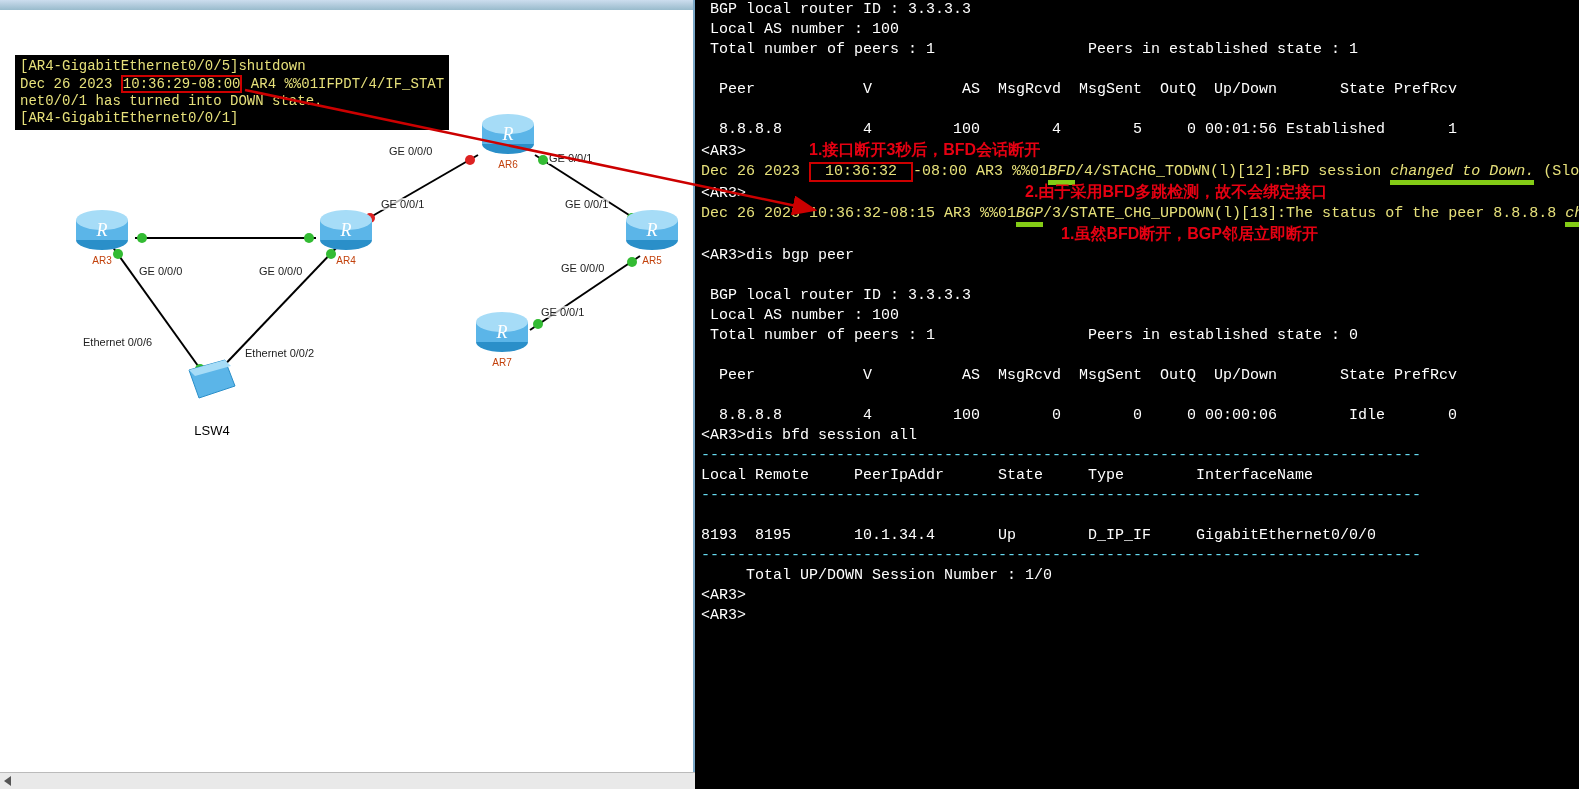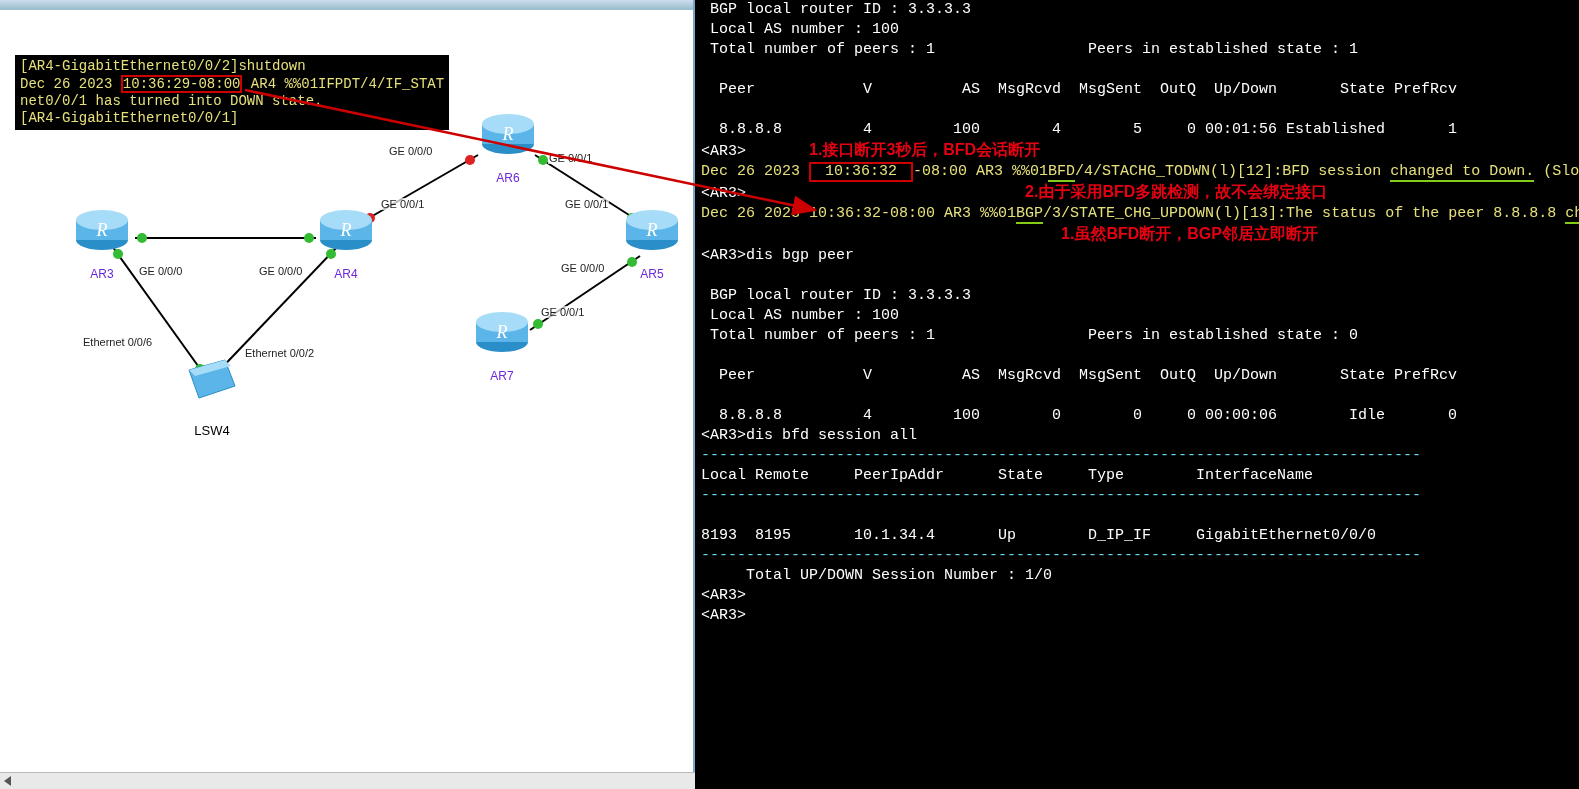--- a/index.html
+++ b/index.html
@@ -5,46 +5,46 @@
   * { box-sizing: border-box; margin: 0; padding: 0; }
   body { font-family: "Microsoft YaHei", Arial, sans-serif; font-size: 12px; background: #fff; width: 1579px; height: 789px; overflow: hidden; position: relative; }
   .container { display: flex; width: 100%; height: 100%; }
   .left-panel { width: 695px; height: 100%; background: #fff; position: relative; border-right: 2px solid #7aa7c7; }
   .right-panel { flex: 1; height: 100%; background: #000; color: #fff; font-family: "Courier New", monospace; font-size: 15px; line-height: 20px; padding: 0 6px; white-space: pre; overflow: hidden; position: relative; }
   .title-bar { position: absolute; top: 0; left: 0; width: 100%; height: 10px; background: linear-gradient(#cde, #9bc); }
   .cli-box { position: absolute; top: 55px; left: 15px; background: #000; color: #e6e07a; font-family: "Courier New", monospace; font-size: 14px; line-height: 17px; padding: 3px 5px; white-space: pre; z-index: 10; }
   .cli-box .hl { border: 2px solid #c00; display: inline-block; line-height: 14px; text-align: center; }
   .router { position: absolute; width: 60px; text-align: center; }
   .router svg { width: 56px; height: 44px; }
-  .router .lbl { font-size: 12px; color: #6d28d9; margin-top: 12px; }
+  .router .lbl { font-size: 10px; color: #c2410c; margin-top: 0; }
   .switch { position: absolute; width: 60px; text-align: center; }
   .switch svg { width: 50px; height: 42px; }
   .switch .lbl { font-size: 13px; color: #000; margin-top: 20px; }
   .links { position: absolute; top: 0; left: 0; width: 695px; height: 789px; pointer-events: none; }
   .endpoint { fill: #3b3; }
   .endpoint.red { fill: #d22; }
   .link-lbl { position: absolute; font-size: 11px; color: #222; background: rgba(255,255,255,0.7); padding: 0 1px; }
   .arrow { position: absolute; pointer-events: none; z-index: 15; }
   .term-white { color: #fff; text-align: right; }
   .term-yellow { color: #e6e07a; }
   .term-cyan { color: #66d9ef; }
   .term-red-ann { color: #e60012; font-family: "Microsoft YaHei", sans-serif; font-weight: bold; font-size: 16px; margin-top: 24px; }
   .term-red-box { border: 2px solid #c00; display: inline-block; padding: 0 14px; line-height: 16px; }
-  .term-underline { border-bottom: 2px solid #84cc16; }
+  .term-underline { border-bottom: 5px solid #84cc16; font-style: italic; }
   .scroll-hint { position: absolute; bottom: 0; left: 0; width: 695px; height: 17px; background: #e9e9e9; border-top: 1px solid #bbb; }
   .scroll-hint::before { content: ""; position: absolute; left: 4px; top: 3px; width: 0; height: 0; border-top: 5px solid transparent; border-bottom: 5px solid transparent; border-right: 7px solid #555; }
 </style>
 </head>
 <body>
 
 <div class="container">
   <div class="left-panel">
     <div class="title-bar"></div>
 
-    <div class="cli-box"><span>[AR4-GigabitEthernet0/0/2]shutdown</span>
+    <div class="cli-box"><span>[AR4-GigabitEthernet0/0/5]shutdown</span>
 <span>Dec 26 2023 </span><span class="hl">10:36:29-08:00</span><span> AR4 %%01IFPDT/4/IF_STAT</span>
 <span>net0/0/1 has turned into DOWN state.</span>
 <span>[AR4-GigabitEthernet0/0/1]</span></div>
 
     <svg class="links">
       <line x1="112" y1="246" x2="206" y2="377" stroke="#000" stroke-width="2"></line>
       <circle class="endpoint" cx="118" cy="254" r="5"></circle>
         <circle class="endpoint" cx="200" cy="369" r="5"></circle>
       <line x1="338" y1="246" x2="213" y2="377" stroke="#000" stroke-width="2"></line>
       <circle class="endpoint" cx="331" cy="254" r="5"></circle>
@@ -142,21 +142,21 @@
   <div class="right-panel"><span class="term-white"> BGP local router ID : 3.3.3.3</span>
 <span class="term-white"> Local AS number : 100</span>
 <span class="term-white"> Total number of peers : 1                 Peers in established state : 1</span>
 
 <span class="term-white">  Peer            V          AS  MsgRcvd  MsgSent  OutQ  Up/Down       State PrefRcv</span>
 
 <span class="term-white">  8.8.8.8         4         100        4        5     0 00:01:56 Established       1</span>
 <span class="term-white">&lt;AR3&gt;</span>       <span class="term-red-ann">1.接口断开3秒后，BFD会话断开</span>
 <span class="term-yellow">Dec 26 2023 </span><span class="term-yellow term-red-box">10:36:32</span><span class="term-yellow">-08:00 AR3 %%01</span><span class="term-yellow term-underline">BFD</span><span class="term-yellow">/4/STACHG_TODWN(l)[12]:BFD session </span><span class="term-yellow term-underline">changed to Down.</span><span class="term-yellow"> (SlotNumber=0, Discriminator=52428800, Diagnostic=DetectDown, Applications=BGP, ProcessPST=False, </span>
 <span class="term-white">&lt;AR3&gt;</span>                               <span class="term-red-ann">2.由于采用BFD多跳检测，故不会绑定接口</span>
-<span class="term-yellow">Dec 26 2023 10:36:32-08:00 AR3 %%01</span><span class="term-yellow term-underline">BGP</span><span class="term-yellow">/3/STATE_CHG_UPDOWN(l)[13]:The status of the peer 8.8.8.8 </span><span class="term-yellow term-underline">changed from ESTABLISHED to IDLE.</span>
+<span class="term-yellow">Dec 26 2023 10:36:32-08:15 AR3 %%01</span><span class="term-yellow term-underline">BGP</span><span class="term-yellow">/3/STATE_CHG_UPDOWN(l)[13]:The status of the peer 8.8.8.8 </span><span class="term-yellow term-underline">changed from ESTABLISHED to IDLE.</span>
                                         <span class="term-red-ann">1.虽然BFD断开，BGP邻居立即断开</span>
 <span class="term-white">&lt;AR3&gt;dis bgp peer</span>
 
 <span class="term-white"> BGP local router ID : 3.3.3.3</span>
 <span class="term-white"> Local AS number : 100</span>
 <span class="term-white"> Total number of peers : 1                 Peers in established state : 0</span>
 
 <span class="term-white">  Peer            V          AS  MsgRcvd  MsgSent  OutQ  Up/Down       State PrefRcv</span>
 
 <span class="term-white">  8.8.8.8         4         100        0        0     0 00:00:06        Idle       0</span>

